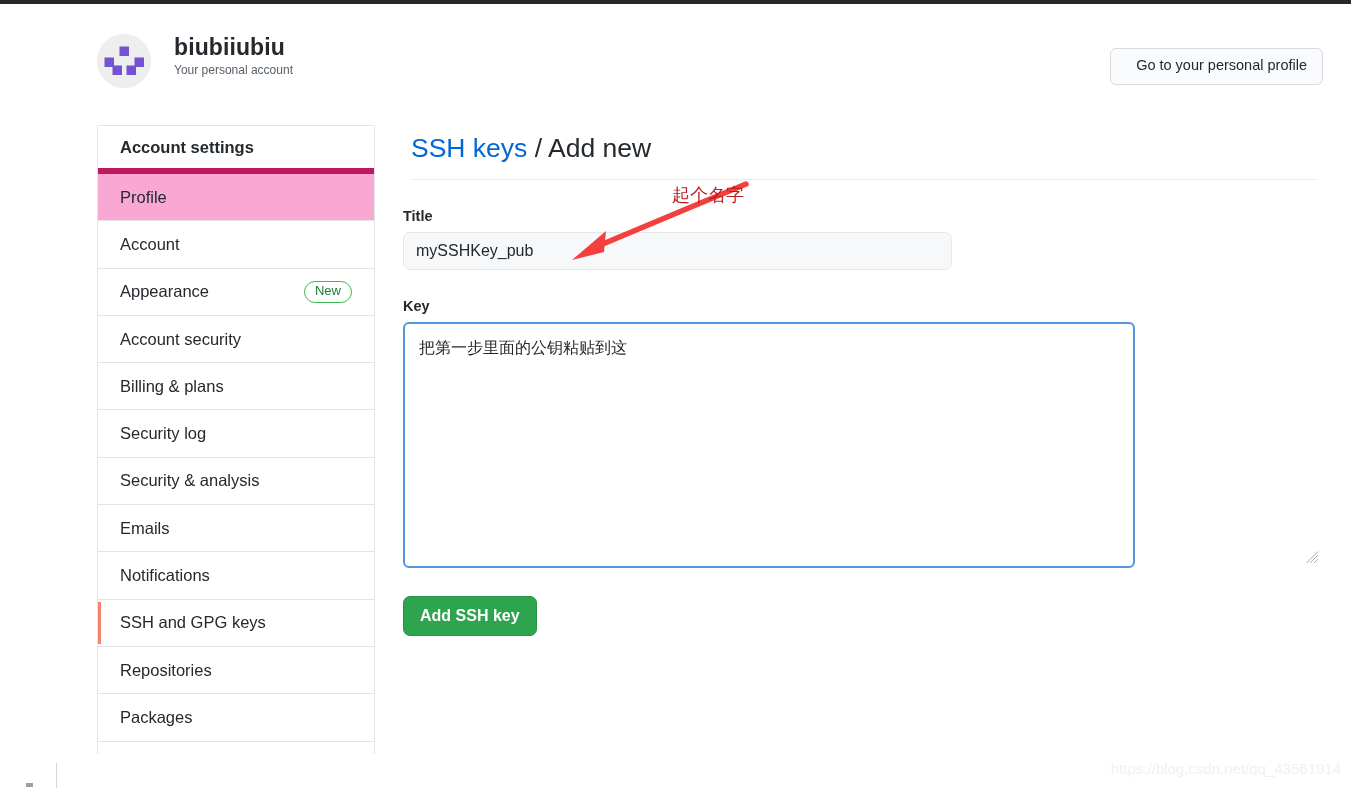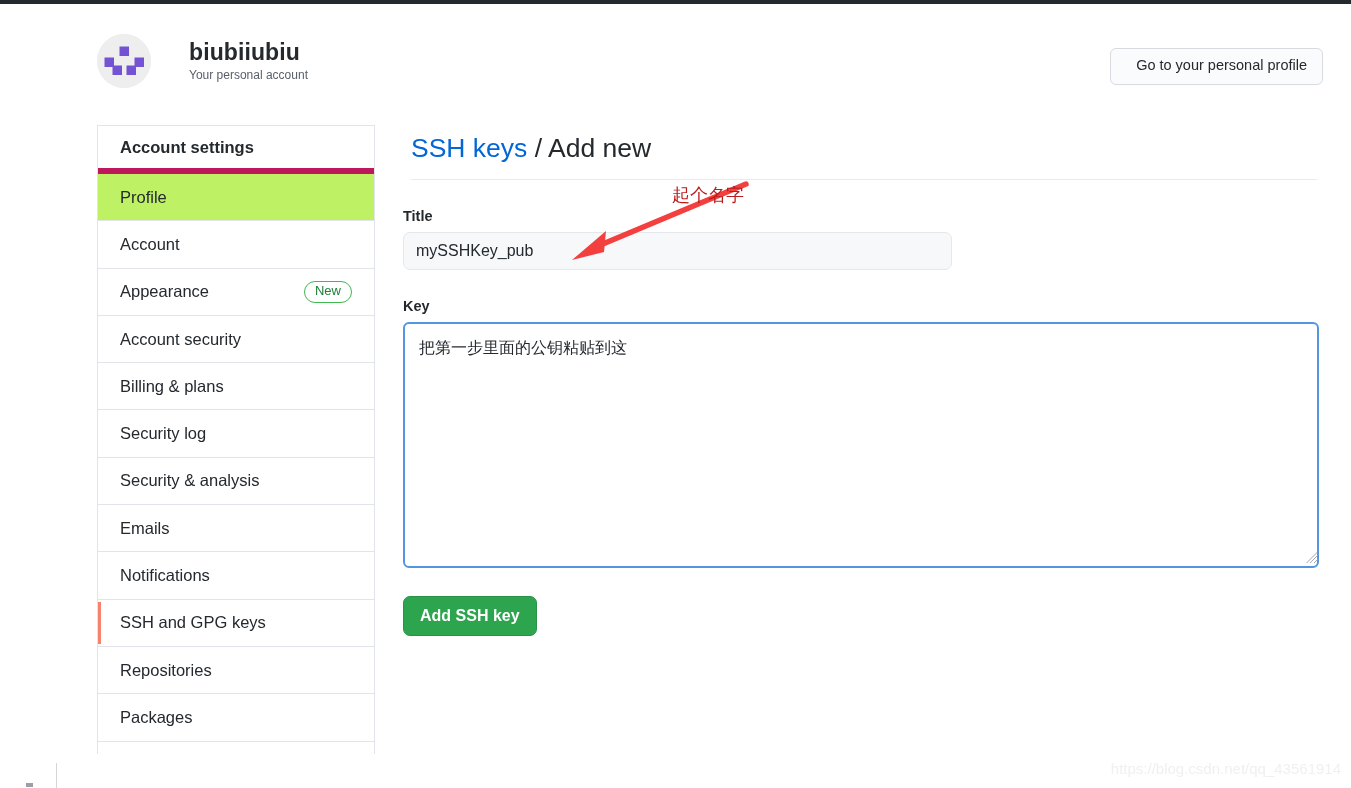--- a/index.html
+++ b/index.html
@@ -19,21 +19,21 @@
   
   .topstrip {
     position: absolute; left: 0; top: 0;
     width: 1351px; height: 4px;
     background: #24292e;
   }
 
   
   .acct-header {
     position: absolute; left: 97px; top: 34px;
-    display: flex; align-items: center; gap: 15px;
+    display: flex; 
   }
   .avatar {
     width: 54px; height: 54px;
     border-radius: 50%;
     background: #eeeeee;
     position: relative;
     flex: none;
   }
   .avatar svg { display: block; }
   .acct-text { margin-left: 23px; }
@@ -88,21 +88,21 @@
     height: 47.3px;
     display: flex; align-items: center;
     justify-content: space-between;
     padding-left: 22px; padding-right: 22px;
     font-size: 16.5px;
     color: #24292e;
     border-bottom: 1px solid #e1e4e8;
     background: #ffffff;
     cursor: pointer;
   }
-  .side-item.hovered { background: #bef264; }
+  .side-item.hovered { background: #f9a8d4; }
   .side-item.active::before {
     content: "";
     position: absolute; left: 0; top: 2px; bottom: 2px;
     width: 3px;
     background: #f9826c;
   }
   .badge-new {
     font-size: 13px;
     color: #1a7f37;
     border: 1px solid #3fb950;
@@ -142,21 +142,21 @@
     color: #24292e;
     background: #f6f8fa;
     border: 1px solid #e4e8ec;
     border-radius: 7px;
     outline: none;
   }
 
   .key-wrap { position: relative; width: 920px; }
   .key-textarea {
     display: block;
-    width: 916px; height: 246px;
+    width: 732px; height: 246px;
     padding: 12px 14px;
     font-size: 16px;
     font-family: "Liberation Sans", sans-serif;
     color: #24292e;
     background: #ffffff;
     border: 2px solid #5296e3;
     border-radius: 6px;
     outline: none;
     resize: none;
     line-height: 1.45;

